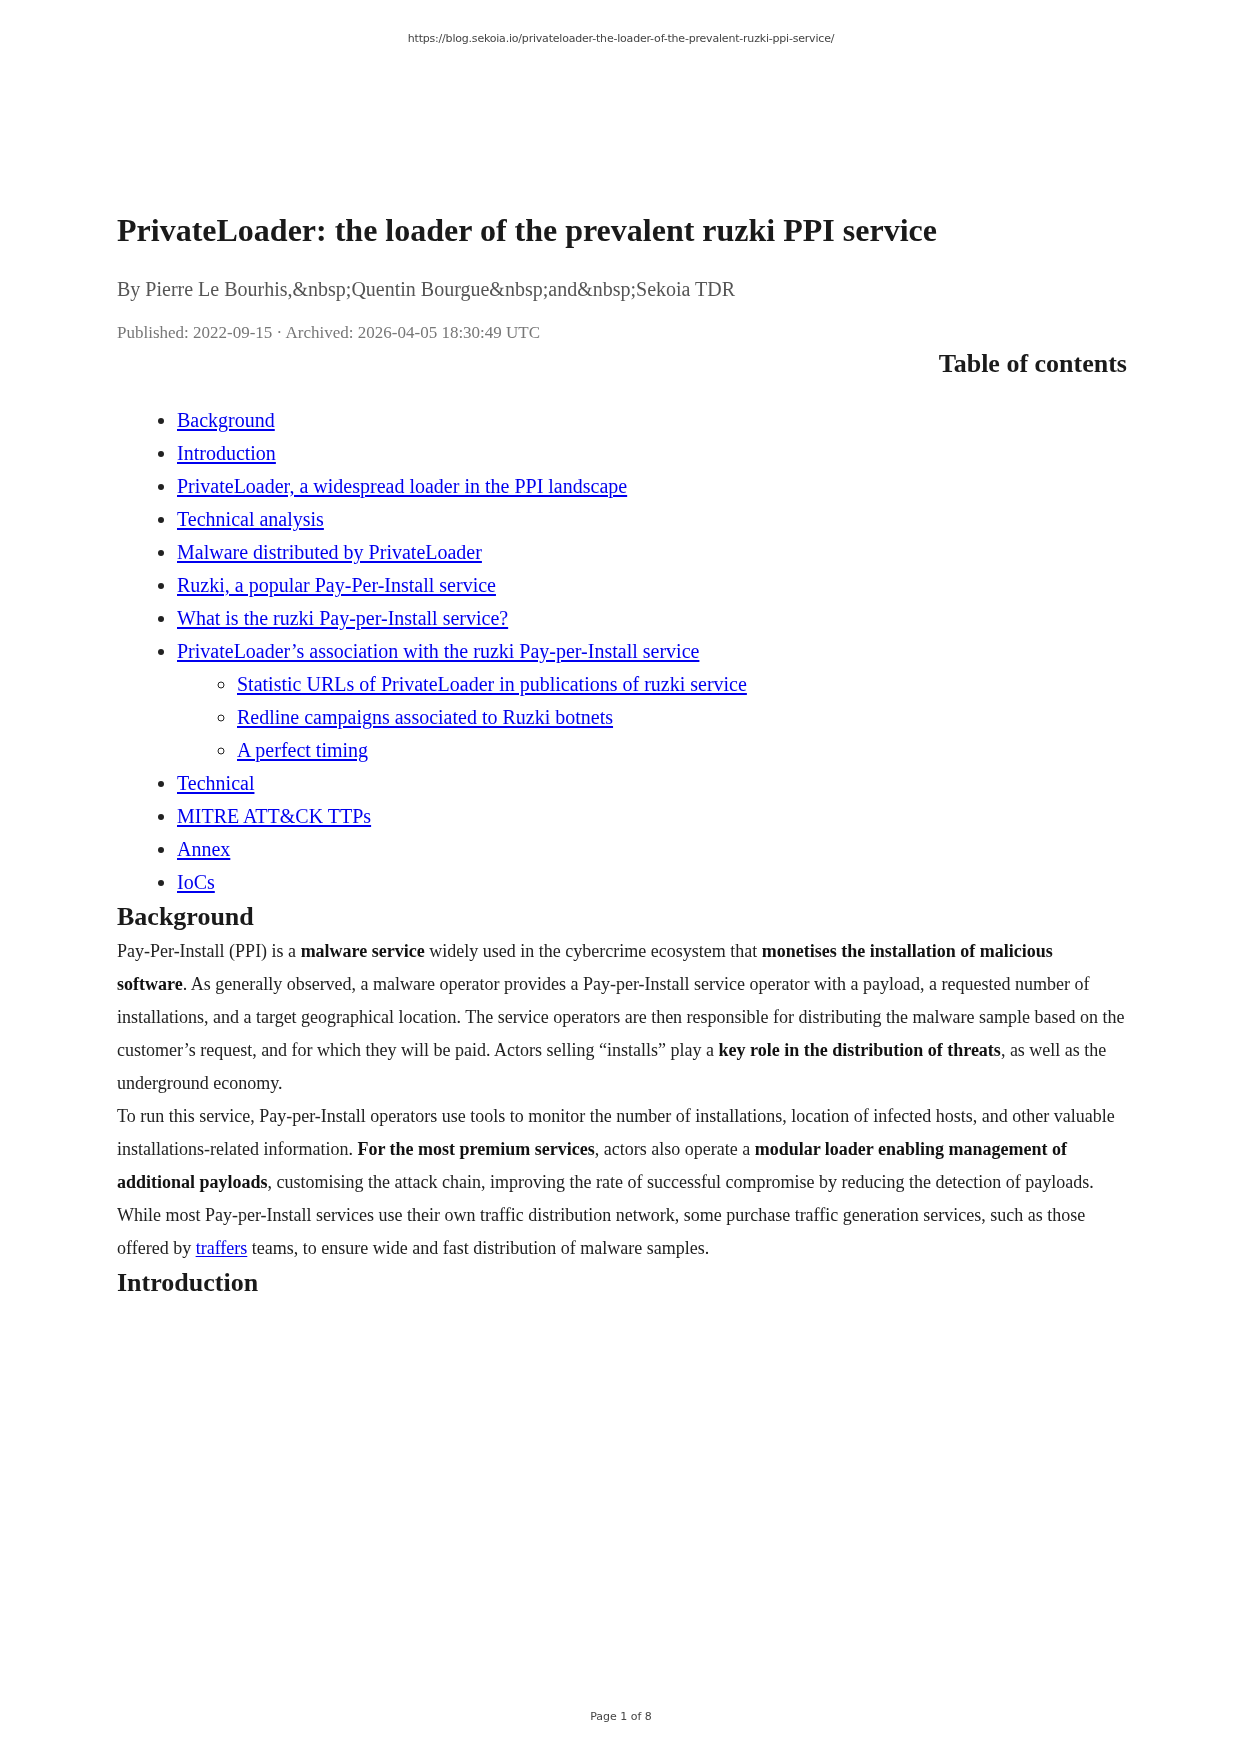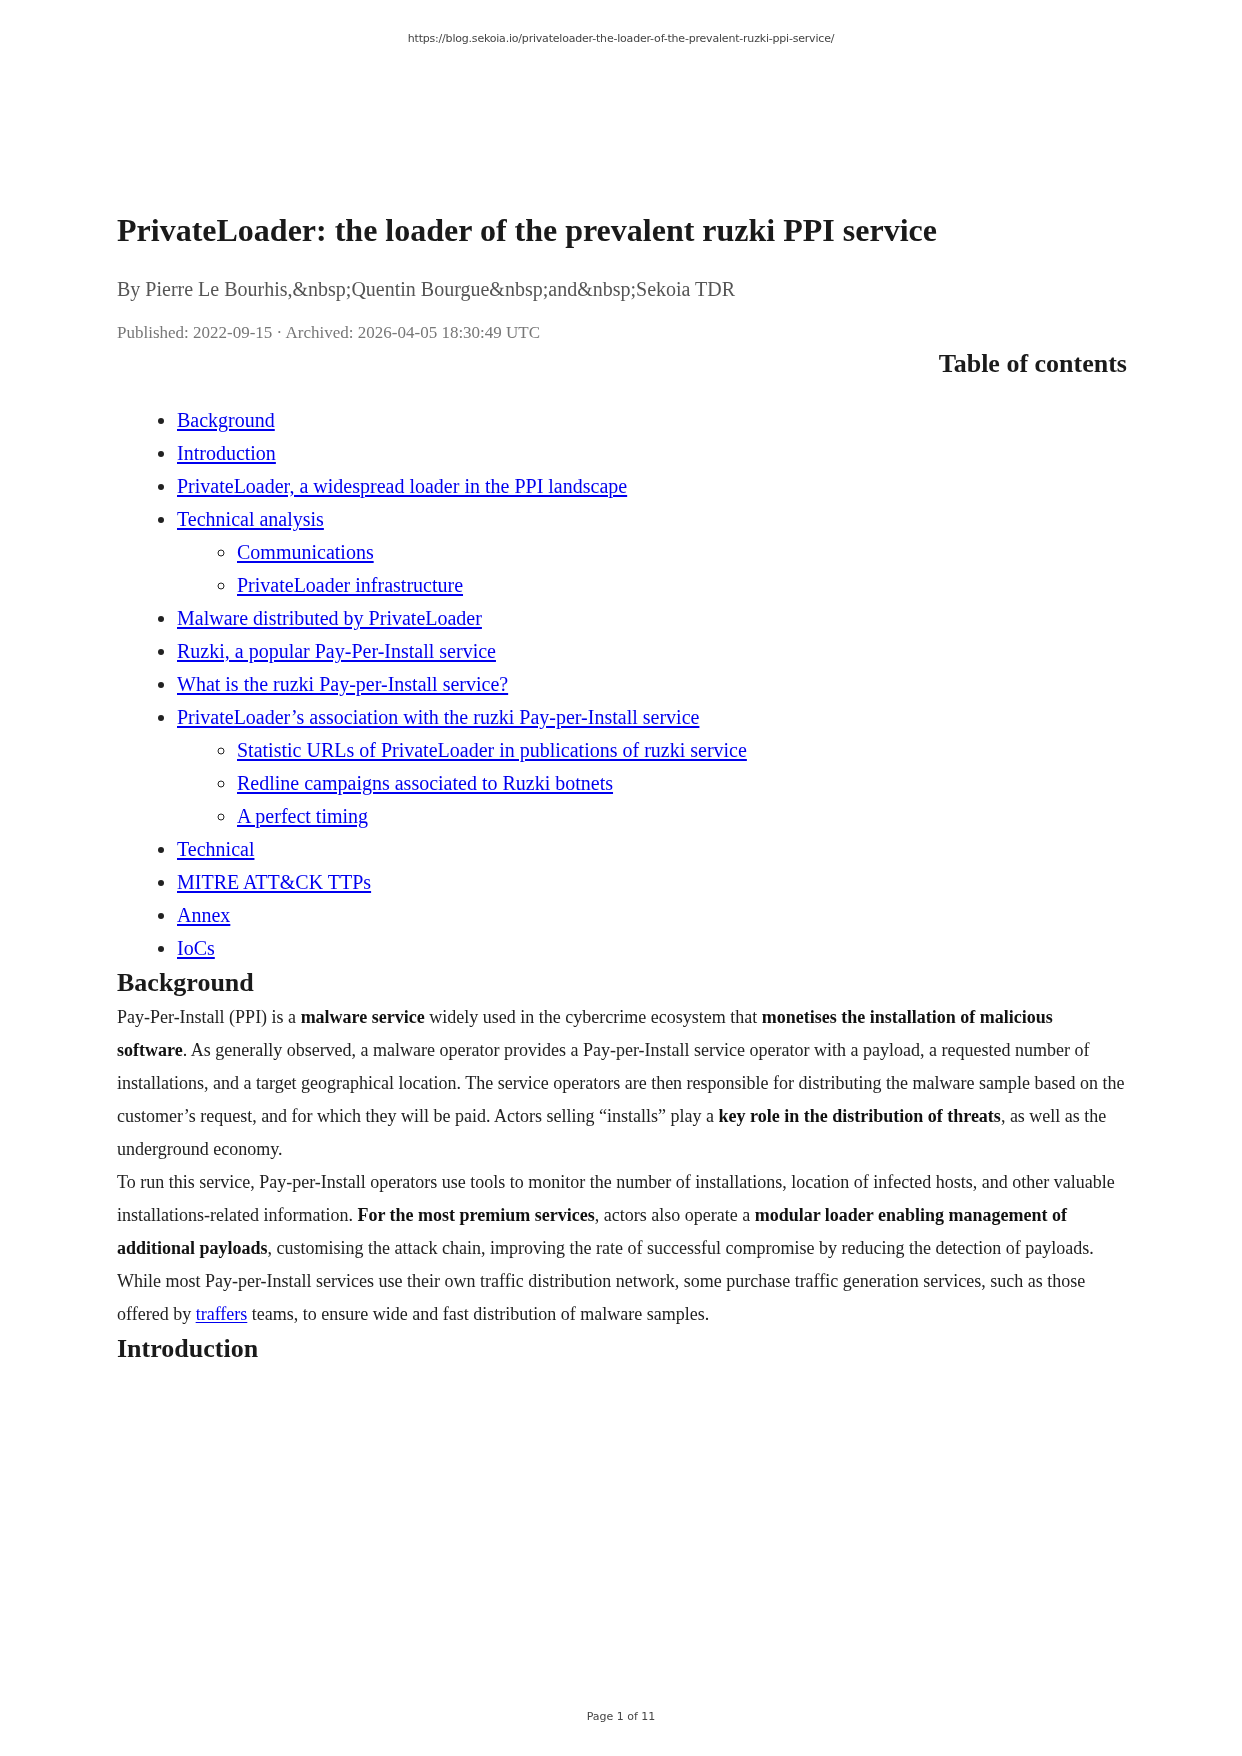--- a/index.html
+++ b/index.html
@@ -109,24 +109,20 @@
   <h1 class="title">PrivateLoader: the loader of the prevalent ruzki PPI service</h1>
   <div class="byline">By Pierre Le Bourhis,&amp;nbsp;Quentin Bourgue&amp;nbsp;and&amp;nbsp;Sekoia TDR</div>
   <div class="meta">Published: 2022-09-15 · Archived: 2026-04-05 18:30:49 UTC</div>
 
   <h2 class="section toc-heading">Table of contents</h2>
   <ul class="toc">
     <li><a class="link">Background</a></li>
     <li><a class="link">Introduction</a></li>
     <li><a class="link">PrivateLoader, a widespread loader in the PPI landscape </a></li>
     <li><a class="link">Technical analysis</a>
-      <ul>
-        <li><a class="link">Communications</a></li>
-        <li><a class="link">PrivateLoader infrastructure</a></li>
-      </ul>
     </li>
     <li><a class="link">Malware distributed by PrivateLoader</a></li>
     <li><a class="link">Ruzki, a popular Pay-Per-Install service</a></li>
     <li><a class="link">What is the ruzki Pay-per-Install service?</a></li>
     <li><a class="link">PrivateLoader’s association with the ruzki Pay-per-Install service</a>
       <ul>
         <li><a class="link">Statistic URLs of PrivateLoader in publications of ruzki service</a></li>
         <li><a class="link">Redline campaigns associated to Ruzki botnets</a></li>
         <li><a class="link">A perfect timing</a></li>
       </ul>
@@ -141,13 +137,13 @@
 
   <p class="para p1"><span>Pay-Per-Install (PPI) is a </span><b>malware service</b><span> widely used in the cybercrime ecosystem that </span><b>monetises the installation of malicious software</b><span>. As generally observed, a malware operator provides a Pay-per-Install service operator with a payload, a requested number of installations, and a target geographical location. The service operators are then responsible for distributing the malware sample based on the customer’s request, and for which they will be paid. Actors selling “installs” play a </span><b>key role in the distribution of threats</b><span>, as well as the underground economy.</span></p>
 
   <p class="para p2"><span>To run this service, Pay-per-Install operators use tools to monitor the number of installations, location of infected hosts, and other valuable installations-related information. </span><b>For the most premium services</b><span>, actors also operate a </span><b>modular loader enabling management of additional payloads</b><span>, customising the attack chain, improving the rate of successful compromise by reducing the detection of payloads.</span></p>
 
   <p class="para p3"><span>While most Pay-per-Install services use their own traffic distribution network, some purchase traffic generation services, such as those offered by </span><a class="link">traffers</a><span> teams, to ensure wide and fast distribution of malware samples.</span></p>
 
   <h2 class="section intro-heading">Introduction</h2>
 </div>
 
-<div class="page-footer">Page 1 of 11</div>
+<div class="page-footer">Page 1 of 8</div>
 
 </body></html>

